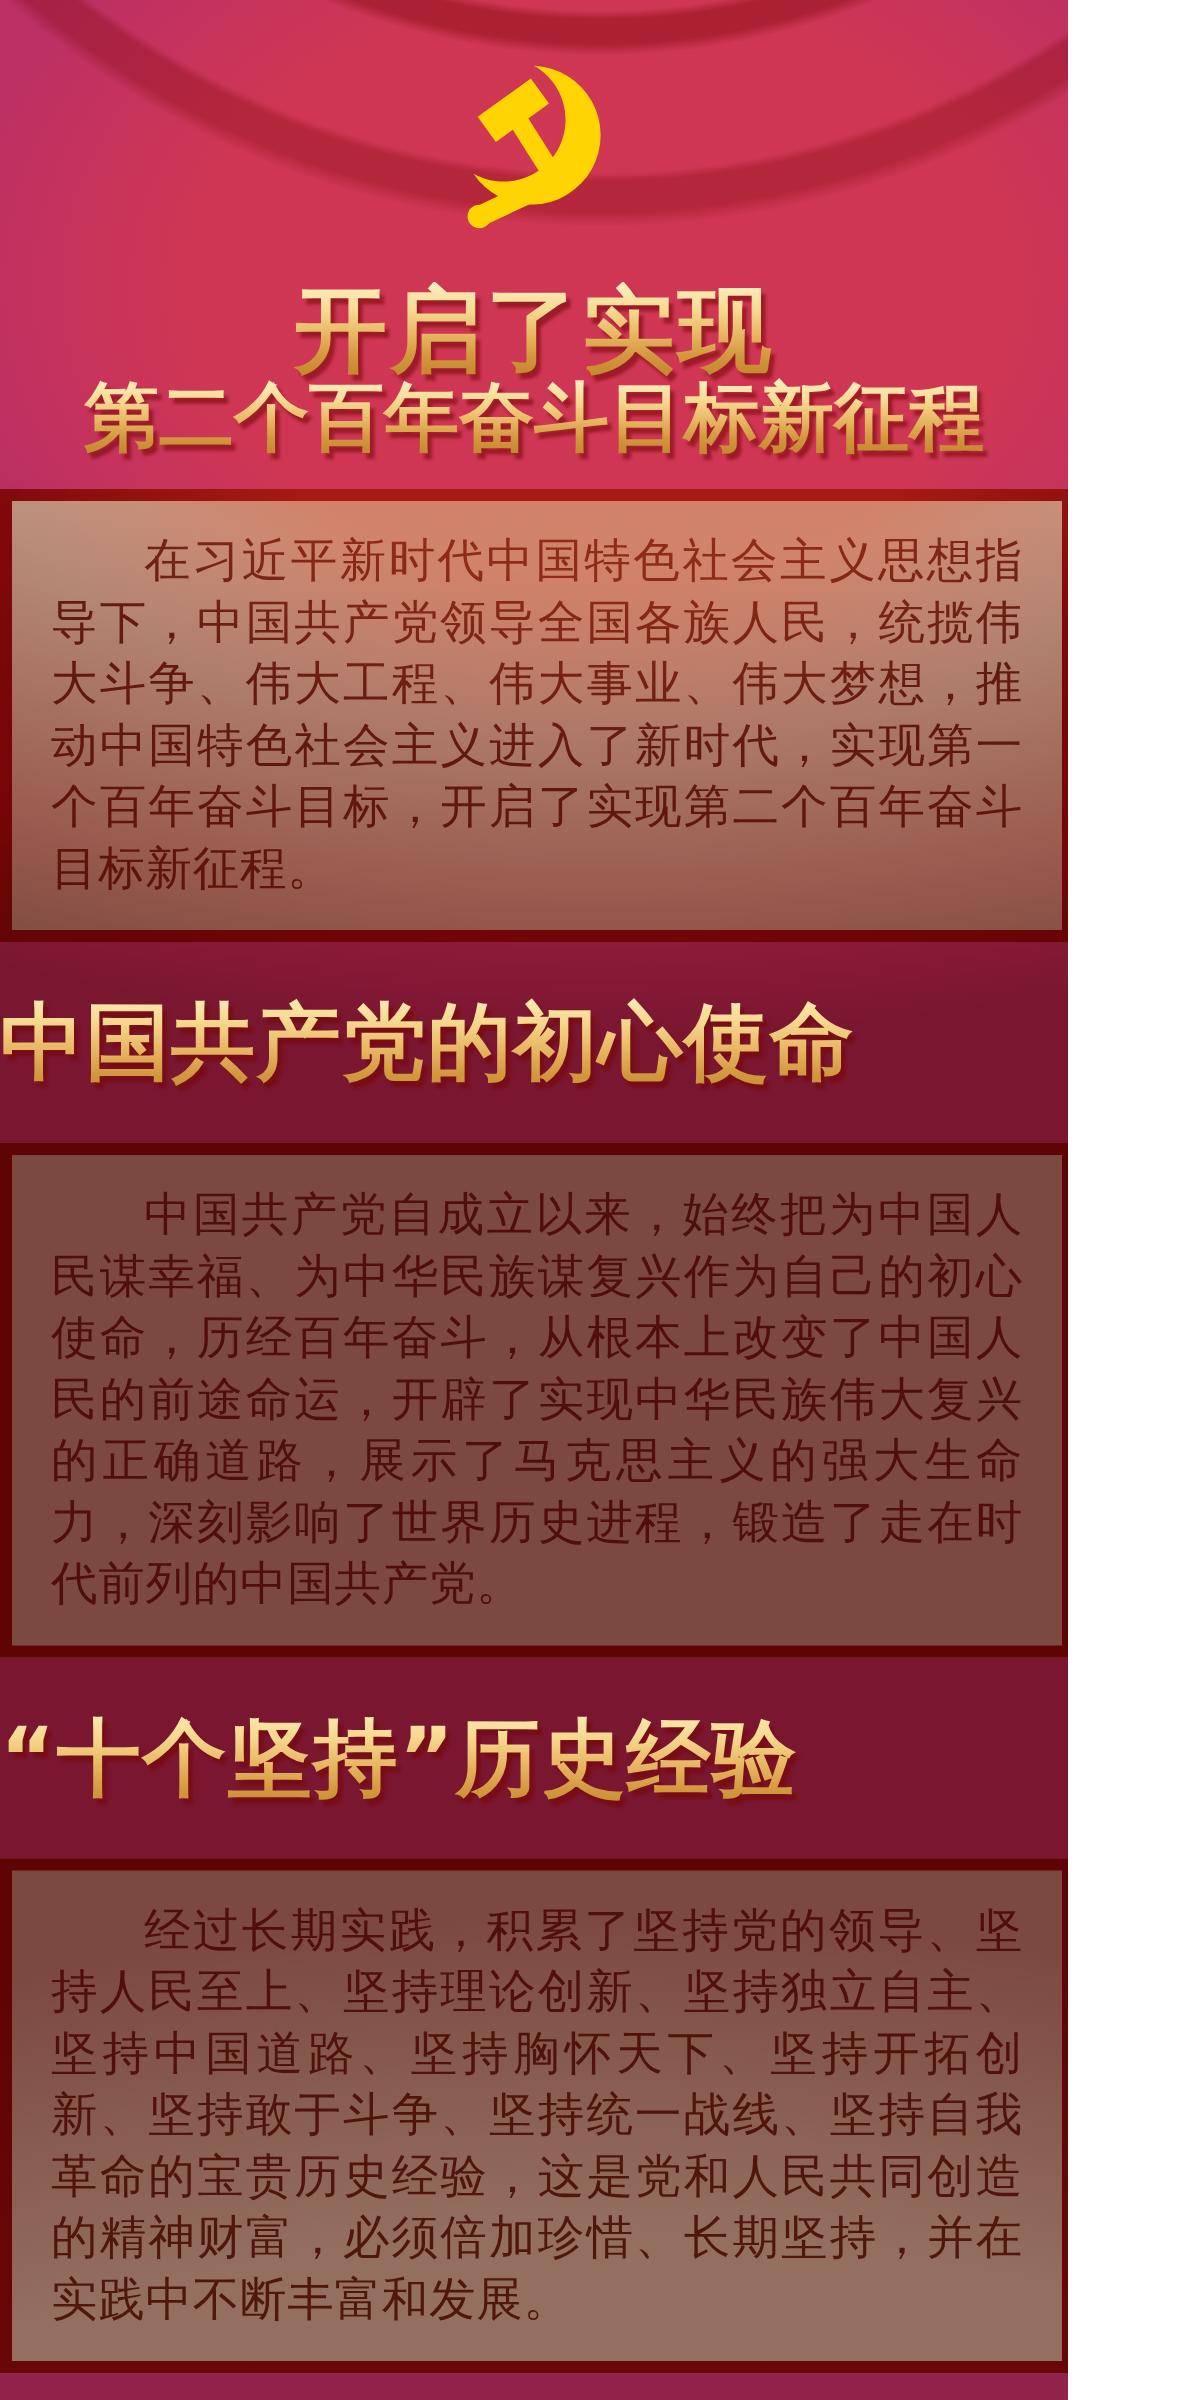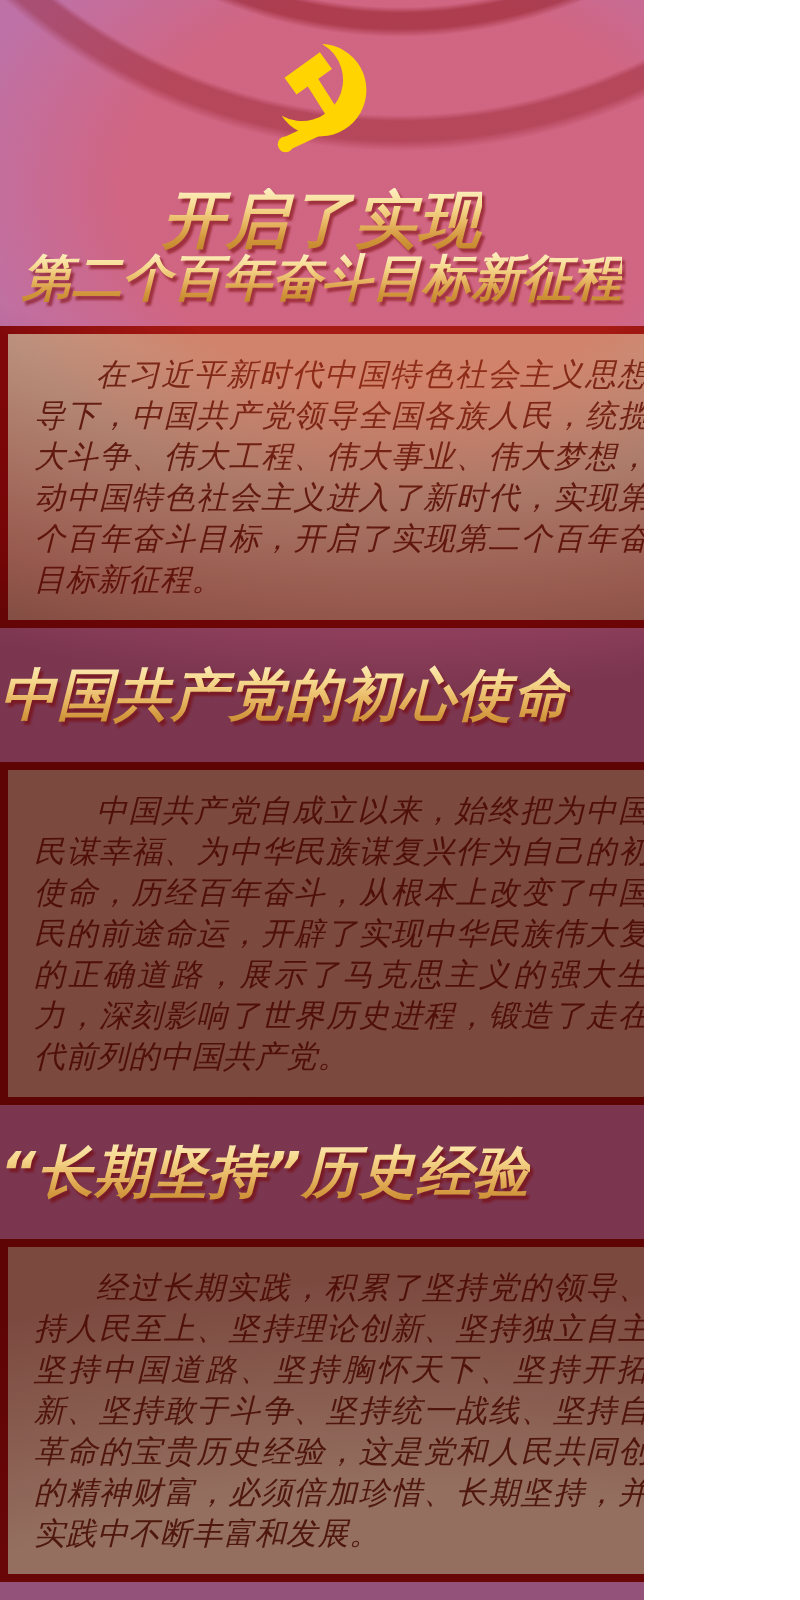--- a/index.html
+++ b/index.html
@@ -1,17 +1,17 @@
 <!DOCTYPE html>
 <html><head>
 <meta charset="utf-8">
 <style>
   html,body{margin:0;padding:0;}
   body{width:800px;height:1600px;overflow:hidden;font-family:"DejaVu Sans",sans-serif;}
-  .poster{position:relative;width:644px;height:1600px;background:#f0abfc;overflow:hidden;font-style:italic;}
+  .poster{position:relative;width:712px;height:1600px;background:#ec4899;overflow:hidden;}
   
   .poster .bg-fx{
     position:absolute;inset:0;pointer-events:none;
     background:
       radial-gradient(circle 470px at 400px -445px, rgba(0,0,0,0) 0 452px, rgba(120,0,0,.40) 458px 474px, rgba(0,0,0,0) 482px),
       radial-gradient(circle 600px at 400px -445px, rgba(0,0,0,0) 0 560px, rgba(120,0,0,.30) 566px 586px, rgba(0,0,0,0) 596px),
       radial-gradient(ellipse 620px 440px at 400px 190px, rgba(255,72,40,.28) 0 45%, rgba(255,72,40,0) 72%),
       radial-gradient(ellipse 1200px 840px at 400px -150px, rgba(0,0,0,0) 0 63%, rgba(95,0,0,.42) 90%, rgba(62,0,0,.52) 100%),
       radial-gradient(ellipse 1150px 660px at 400px 1900px, rgba(0,0,0,0) 0 62%, rgba(95,0,0,.34) 94%);
   }
@@ -68,20 +68,20 @@
 
   <h2 class="gold-heading">
     <span class="gold-text">中国共产党的初心使命</span>
   </h2>
 
   <section class="content-box box-2">
     <p>中国共产党自成立以来，始终把为中国人民谋幸福、为中华民族谋复兴作为自己的初心使命，历经百年奋斗，从根本上改变了中国人民的前途命运，开辟了实现中华民族伟大复兴的正确道路，展示了马克思主义的强大生命力，深刻影响了世界历史进程，锻造了走在时代前列的中国共产党。</p>
   </section>
 
   <h2 class="gold-heading">
-    <span class="gold-text">“长期坚持”历史经验</span>
+    <span class="gold-text">“十个坚持”历史经验</span>
   </h2>
 
   <section class="content-box box-3">
     <p>经过长期实践，积累了坚持党的领导、坚持人民至上、坚持理论创新、坚持独立自主、坚持中国道路、坚持胸怀天下、坚持开拓创新、坚持敢于斗争、坚持统一战线、坚持自我革命的宝贵历史经验，这是党和人民共同创造的精神财富，必须倍加珍惜、长期坚持，并在实践中不断丰富和发展。</p>
   </section>
 
 </div>
 
 </body></html>

